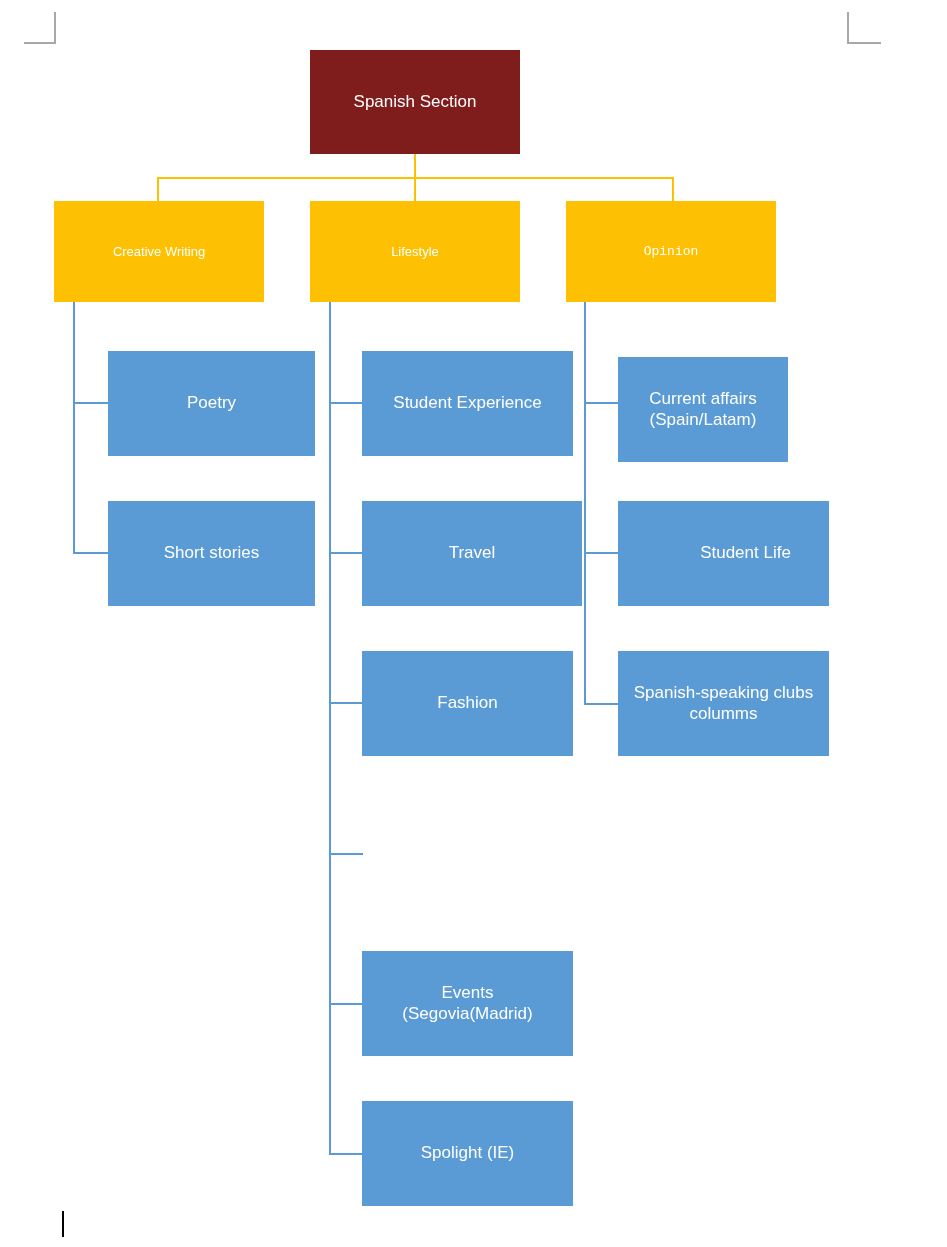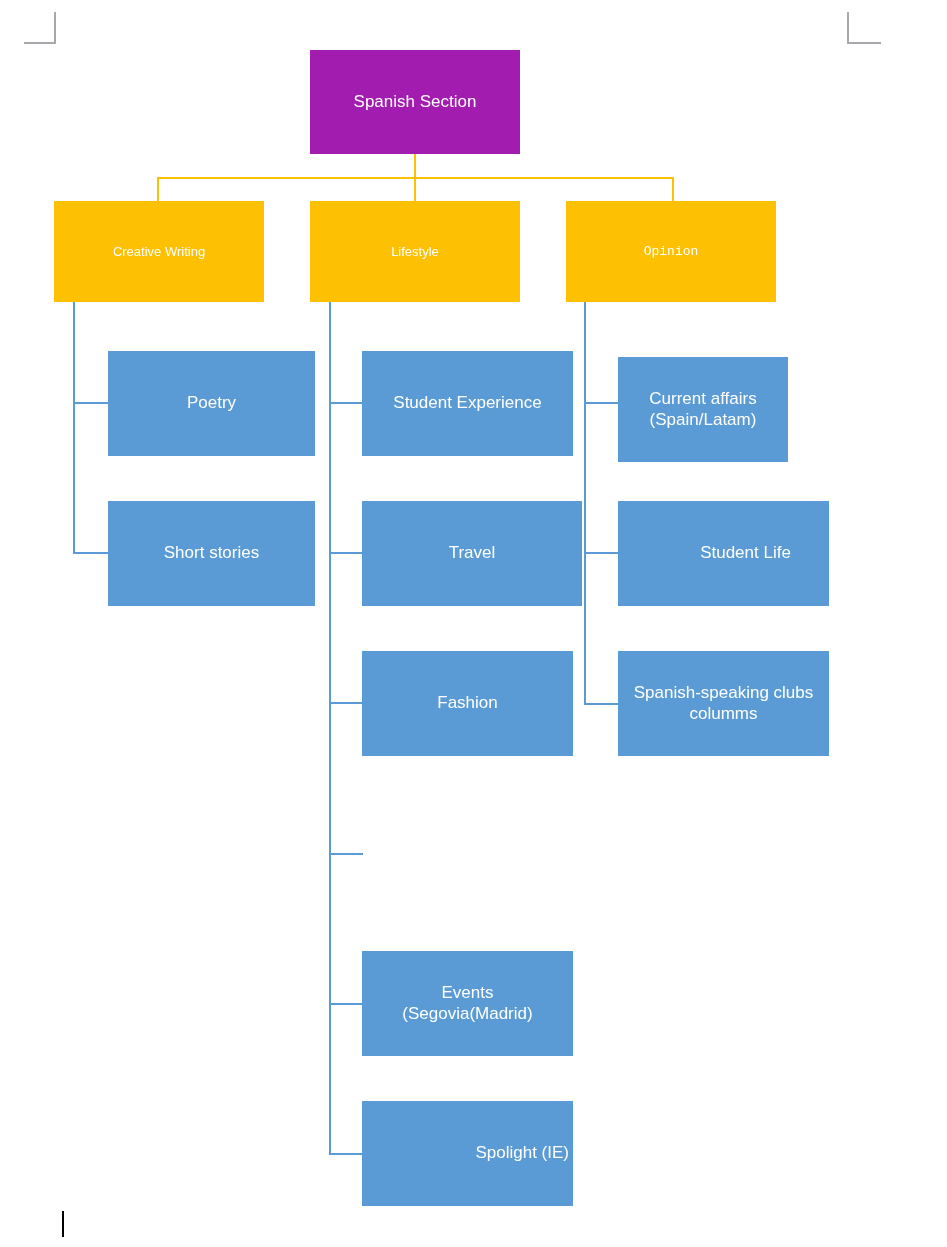--- a/index.html
+++ b/index.html
@@ -43,21 +43,21 @@
     box-sizing: border-box;
     display: flex;
     align-items: center;
     justify-content: center;
     text-align: center;
     color: #ffffff;
     line-height: 1.22;
     padding: 2px 4px;
   }
   .node.root {
-    background: #a21caf;
+    background: #7f1d1d;
     font-size: 17px;
   }
   .node.level1 {
     background: #FDC003;
     font-size: 13px;
   }
   .node.level2 {
     background: #5B9BD5;
     font-size: 17px;
   }
@@ -150,21 +150,21 @@
   <div class="node level2" style="left:362px; top:651px; width:211px; height:105px;">
     <span class="label">Fashion</span>
   </div>
 
 
   <div class="node level2" style="left:362px; top:951px; width:211px; height:105px;">
     <span class="label">Events
 (Segovia(Madrid)</span>
   </div>
 
-  <div class="node level2" style="left:362px; top:1101px; width:211px; height:105px;text-align:right;">
+  <div class="node level2" style="left:362px; top:1101px; width:211px; height:105px;">
     <span class="label">Spolight (IE)</span>
   </div>
 
   <div class="node level2" style="left:618px; top:357px; width:170px; height:105px;">
     <span class="label">Current affairs
 (Spain/Latam)</span>
   </div>
 
   <div class="node level2" style="left:618px; top:501px; width:211px; height:105px;padding-left:48px;">
     <span class="label">Student Life</span>

